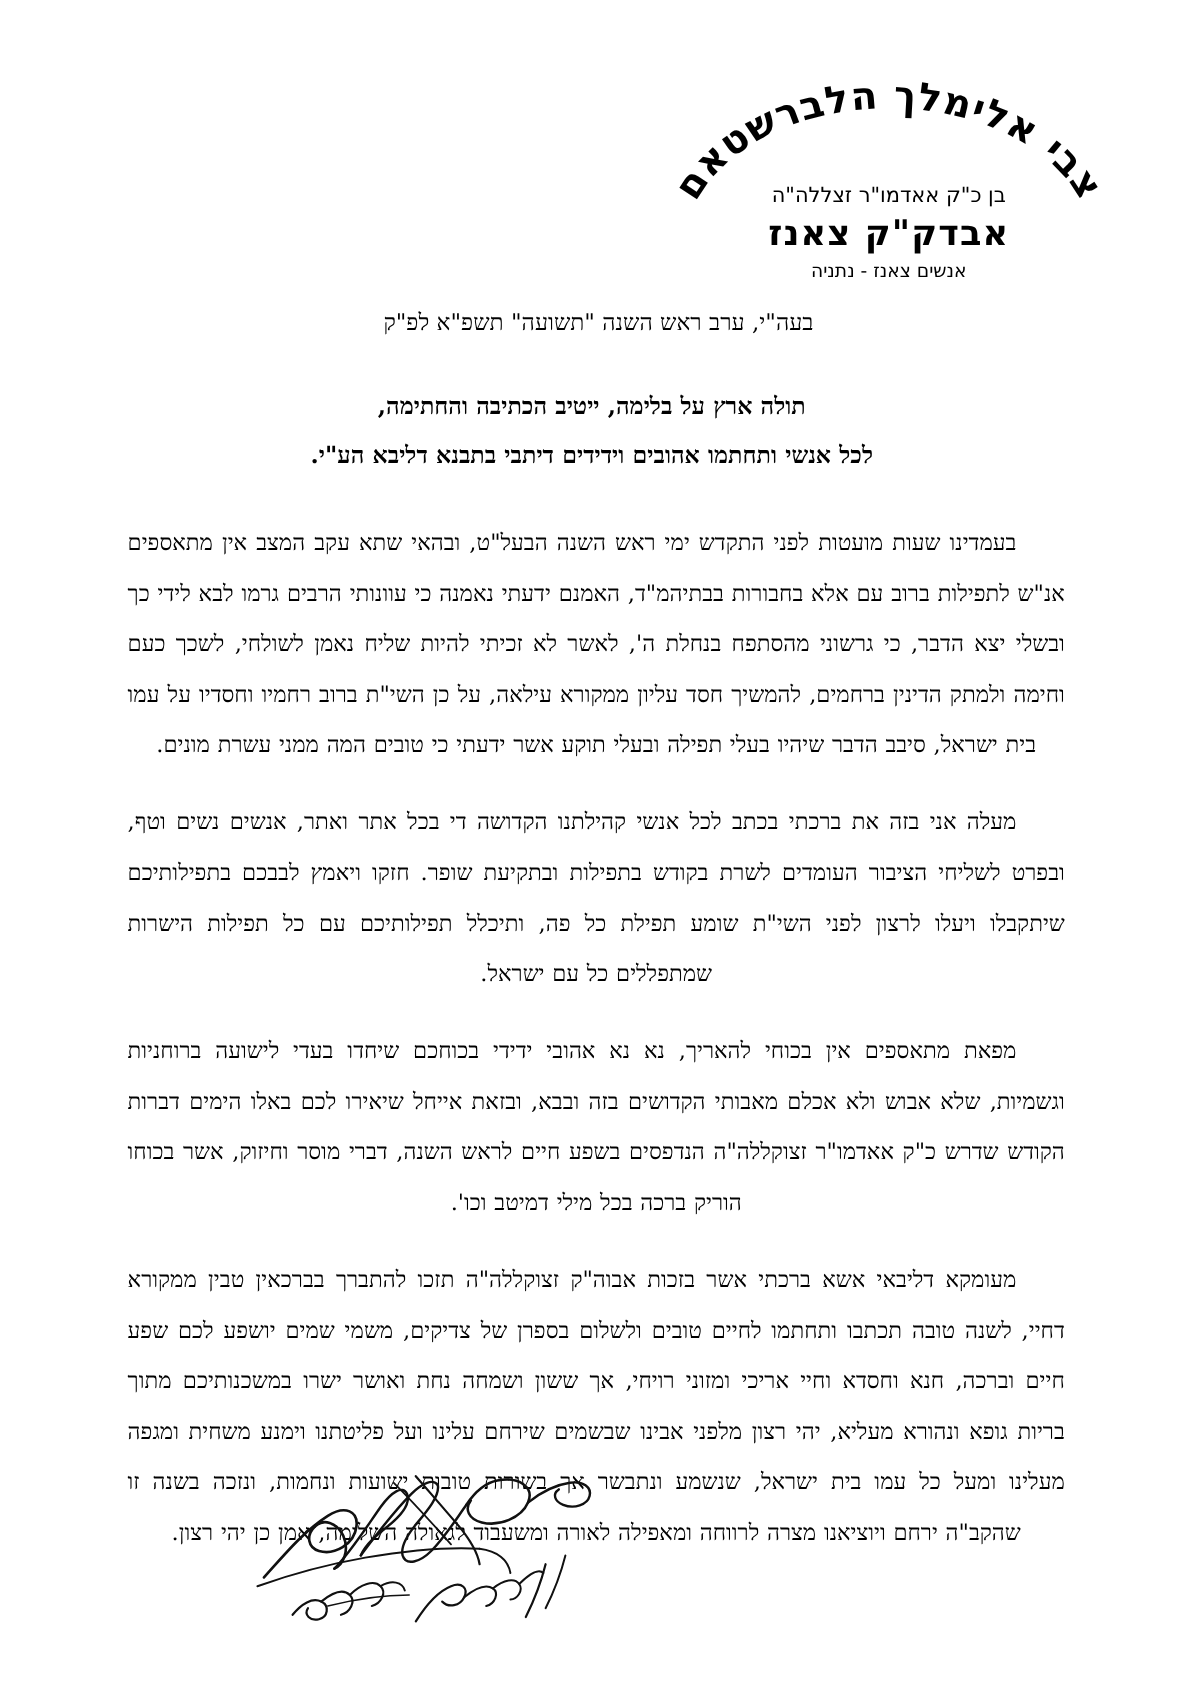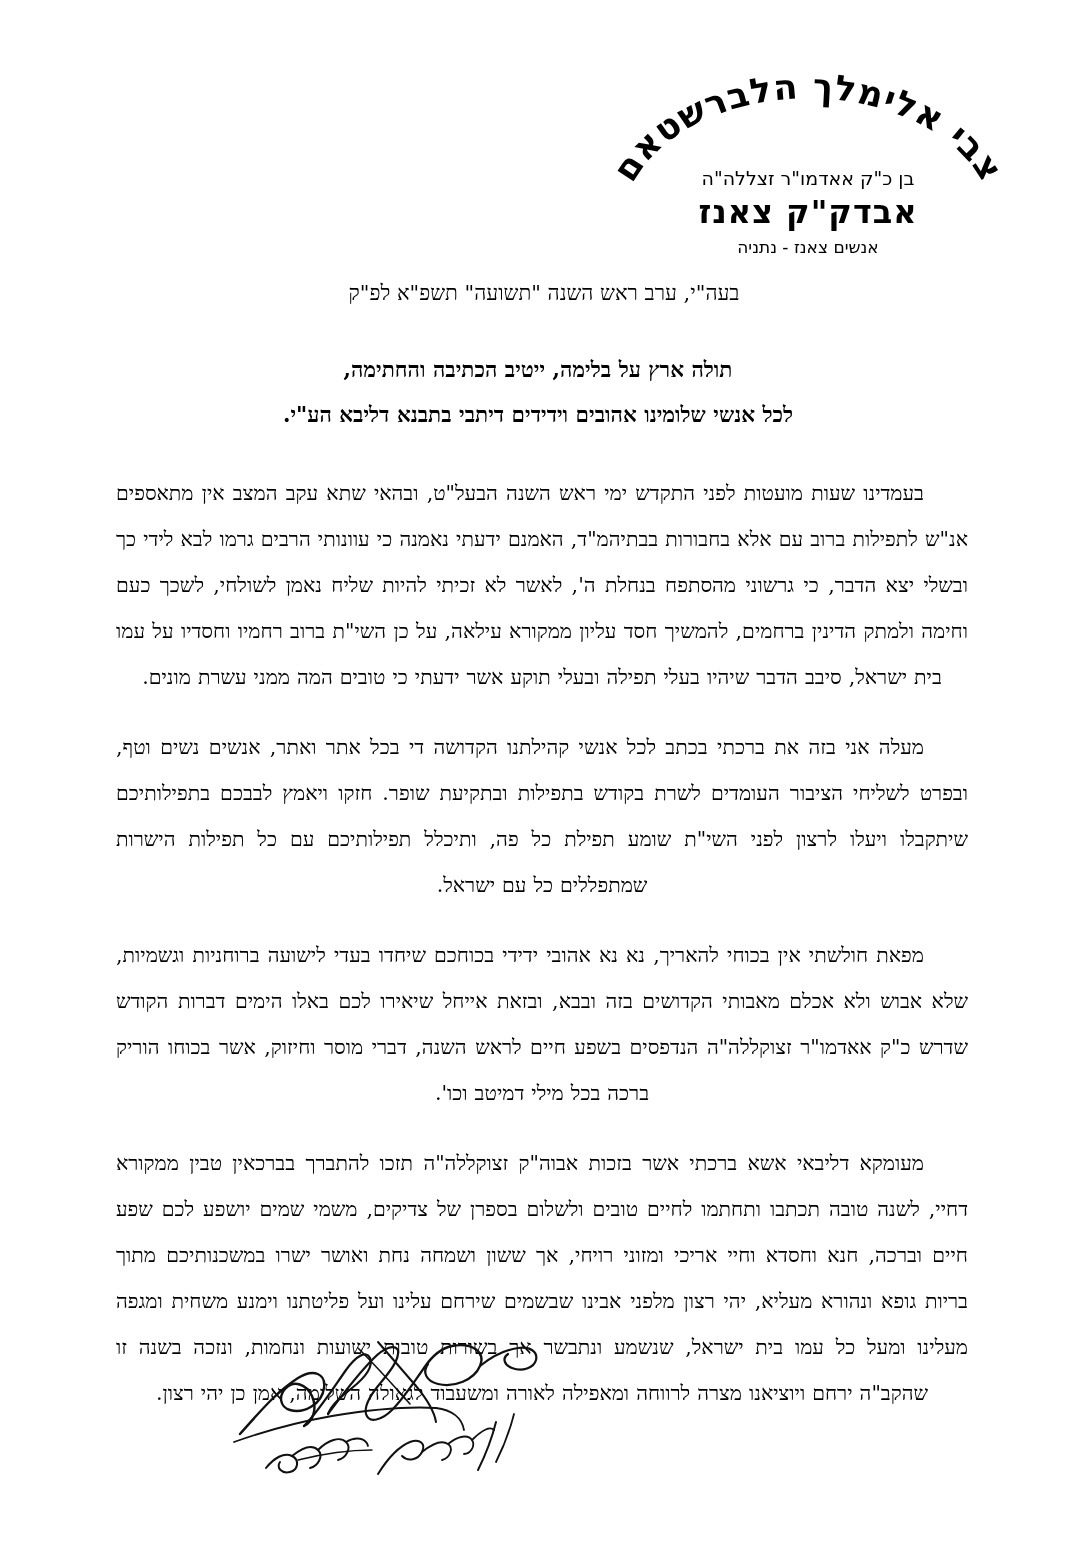--- a/index.html
+++ b/index.html
@@ -149,26 +149,26 @@
 
     <div class="lh-line" id="lh-name">אבדק"ק צאנז</div>
 
     <div class="lh-line" id="lh-place">אנשים צאנז - נתניה</div>
   </div>
 
   <div id="date-line">בעה"י, ערב ראש השנה "תשועה" תשפ"א לפ"ק</div>
 
   <div class="title-line" id="title-1">תולה ארץ על בלימה, ייטיב הכתיבה והחתימה,</div>
 
-  <div class="title-line" id="title-2">לכל אנשי שלומינו אהובים וידידים דיתבי בתבנא דליבא הע"י.</div>
+  <div class="title-line" id="title-2">לכל אנשי ותחתמו אהובים וידידים דיתבי בתבנא דליבא הע"י.</div>
 
   <div id="body-block">
     <p class="para">בעמדינו שעות מועטות לפני התקדש ימי ראש השנה הבעל"ט, ובהאי שתא עקב המצב אין מתאספים אנ"ש לתפילות ברוב עם אלא בחבורות בבתיהמ"ד, האמנם ידעתי נאמנה כי עוונותי הרבים גרמו לבא לידי כך ובשלי יצא הדבר, כי גרשוני מהסתפח בנחלת ה', לאשר לא זכיתי להיות שליח נאמן לשולחי, לשכך כעם וחימה ולמתק הדינין ברחמים, להמשיך חסד עליון ממקורא עילאה, על כן השי"ת ברוב רחמיו וחסדיו על עמו בית ישראל, סיבב הדבר שיהיו בעלי תפילה ובעלי תוקע אשר ידעתי כי טובים המה ממני עשרת מונים.</p>
     <p class="para">מעלה אני בזה את ברכתי בכתב לכל אנשי קהילתנו הקדושה די בכל אתר ואתר, אנשים נשים וטף, ובפרט לשליחי הציבור העומדים לשרת בקודש בתפילות ובתקיעת שופר. חזקו ויאמץ לבבכם בתפילותיכם שיתקבלו ויעלו לרצון לפני השי"ת שומע תפילת כל פה, ותיכלל תפילותיכם עם כל תפילות הישרות שמתפללים כל עם ישראל.</p>
-    <p class="para">מפאת חולשתי אין בכוחי להאריך, נא נא אהובי ידידי בכוחכם שיחדו בעדי לישועה ברוחניות וגשמיות, שלא אבוש ולא אכלם מאבותי הקדושים בזה ובבא, ובזאת אייחל שיאירו לכם באלו הימים דברות הקודש שדרש כ"ק אאדמו"ר זצוקללה"ה הנדפסים בשפע חיים לראש השנה, דברי מוסר וחיזוק, אשר בכוחו הוריק ברכה בכל מילי דמיטב וכו'.</p>
+    <p class="para">מפאת מתאספים אין בכוחי להאריך, נא נא אהובי ידידי בכוחכם שיחדו בעדי לישועה ברוחניות וגשמיות, שלא אבוש ולא אכלם מאבותי הקדושים בזה ובבא, ובזאת אייחל שיאירו לכם באלו הימים דברות הקודש שדרש כ"ק אאדמו"ר זצוקללה"ה הנדפסים בשפע חיים לראש השנה, דברי מוסר וחיזוק, אשר בכוחו הוריק ברכה בכל מילי דמיטב וכו'.</p>
     <p class="para">מעומקא דליבאי אשא ברכתי אשר בזכות אבוה"ק זצוקללה"ה תזכו להתברך בברכאין טבין ממקורא דחיי, לשנה טובה תכתבו ותחתמו לחיים טובים ולשלום בספרן של צדיקים, משמי שמים יושפע לכם שפע חיים וברכה, חנא וחסדא וחיי אריכי ומזוני רויחי, אך ששון ושמחה נחת ואושר ישרו במשכנותיכם מתוך בריות גופא ונהורא מעליא, יהי רצון מלפני אבינו שבשמים שירחם עלינו ועל פליטתנו וימנע משחית ומגפה מעלינו ומעל כל עמו בית ישראל, שנשמע ונתבשר אך בשורות טובות ישועות ונחמות, ונזכה בשנה זו שהקב"ה ירחם ויוציאנו מצרה לרווחה ומאפילה לאורה ומשעבוד לגאולה השלימה, אמן כן יהי רצון.</p>
   </div>
 
   <div id="signature">
     <svg width="330" height="160" viewBox="0 0 330 160" xmlns="http://www.w3.org/2000/svg">
       <g fill="none" stroke="#111111" stroke-linecap="round" stroke-linejoin="round">
         <path d="M12,116 C30,96 48,74 70,60 C86,50 98,56 96,70 C94,86 76,96 62,92
                  C52,89 50,78 58,70" stroke-width="2.4"></path>
         <path d="M58,70 C66,62 78,66 84,78 C90,92 84,104 76,108" stroke-width="2.4"></path>
         <path d="M76,108 C90,94 104,72 118,52 C128,38 138,32 142,40

